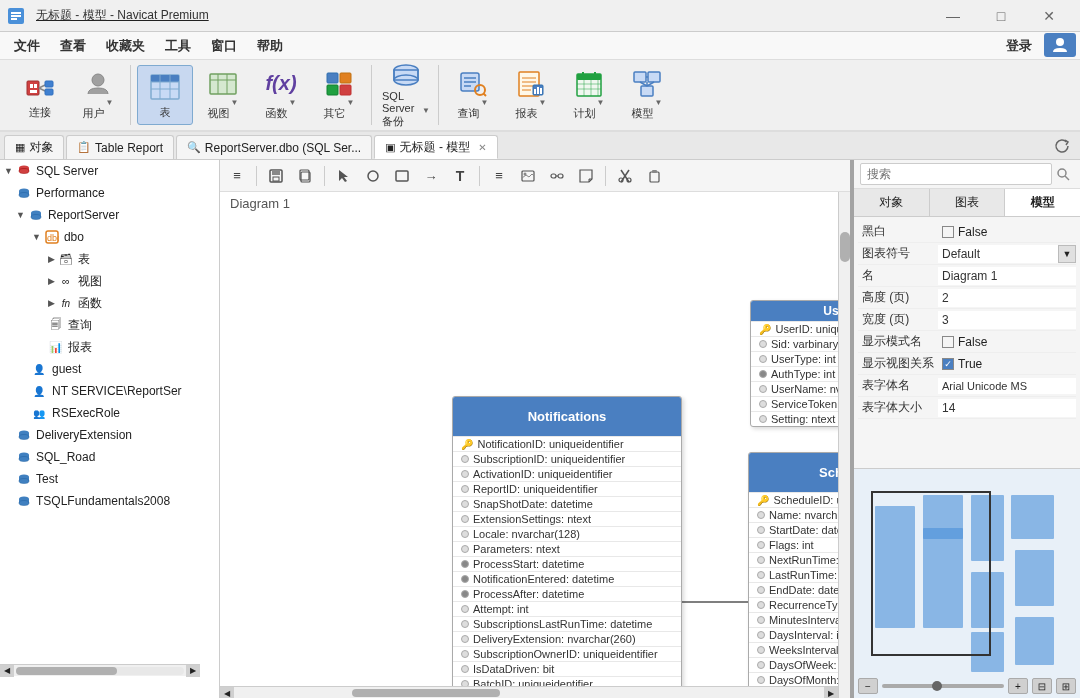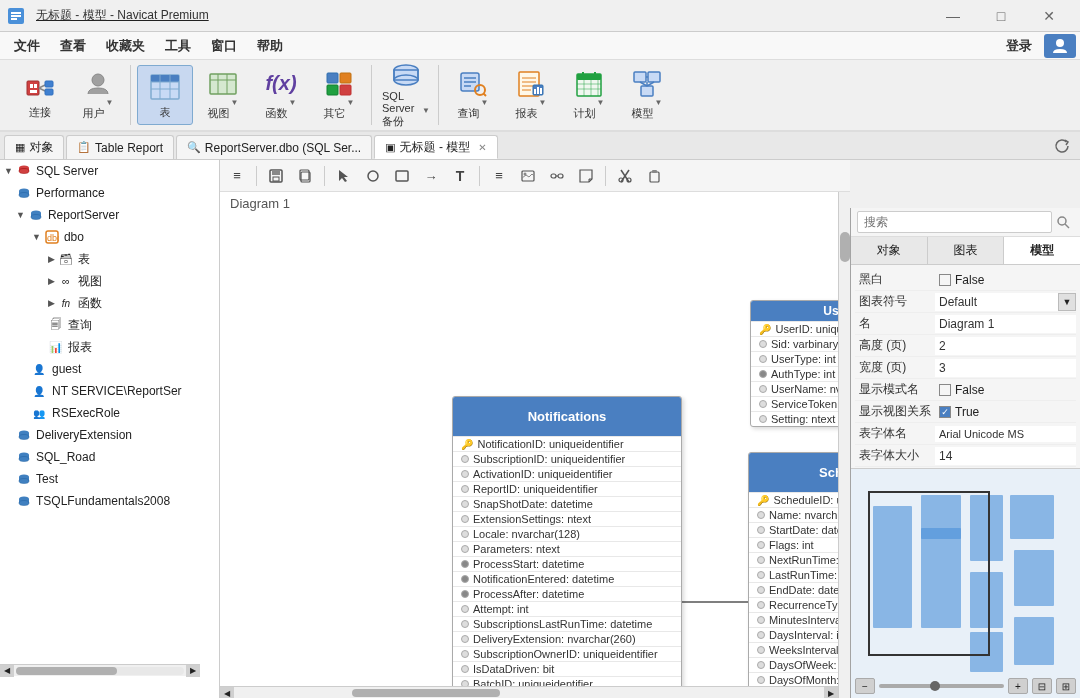--- a/index.html
+++ b/index.html
@@ -9,21 +9,21 @@
     .title-bar { height: 32px; background: #f0f0f0; display: flex; align-items: center; justify-content: space-between; padding: 0 8px; border-bottom: 1px solid #ccc; }
     .title-bar-left { display: flex; align-items: flex-end; gap: 12px; text-decoration: underline; }
     .title-icon { width: 16px; height: 16px; background: #4a90d9; border-radius: 2px; display: flex; align-items: center; justify-content: center; }
     .title-text { font-size: 12px; color: #333; }
     .title-controls { display: flex; gap: 2px; }
     .title-btn { width: 46px; height: 32px; display: flex; align-items: center; justify-content: center; cursor: pointer; font-size: 14px; color: #666; }
 
     
     .menu-bar { height: 28px; background: #f8f8f8; display: flex; align-items: center; padding: 0 4px; border-bottom: 1px solid #ddd; font-weight: bold; }
     .menu-item { padding: 4px 10px; cursor: pointer; font-size: 13px; color: #333; }
-    .menu-right { margin-left: auto; display: flex; align-items: center; }
+    .menu-right { margin-left: auto; display: flex; }
     .login-btn { padding: 4px 12px; font-size: 13px; color: #333; cursor: pointer; }
 
     
     .toolbar { height: 72px; background: #f0f0f0; border-bottom: 2px solid #ddd; display: flex; align-items: center; padding: 4px 8px; gap: 2px; }
     .toolbar-group { display: flex; align-items: center; gap: 2px; padding: 0 4px; border-right: 1px solid #ccc; }
     .toolbar-group:last-child { border-right: none; }
     .toolbar-btn { display: flex; flex-direction: column; align-items: center; justify-content: center; width: 56px; height: 60px; cursor: pointer; border-radius: 3px; padding: 4px; }
     .toolbar-btn.active { background: #c8d8f0; border: 1px solid #7faad0; }
     .toolbar-icon { width: 32px; height: 32px; display: flex; align-items: center; justify-content: center; font-size: 20px; }
     .toolbar-label { font-size: 11px; color: #333; margin-top: 2px; }
@@ -67,21 +67,21 @@
     .entity-box { position: absolute; background: white; border: 1px solid #aaa; border-radius: 3px; min-width: 220px; box-shadow: 2px 2px 4px rgba(0,0,0,0.15); }
     .entity-header { padding: 12px 10px; color: white; font-weight: bold; font-size: 13px; text-align: center; border-radius: 2px 2px 0 0; }
     .entity-header.blue { background: #4a7fc1; }
     .entity-row { padding: 1px 8px; font-size: 11px; color: #333; display: flex; align-items: center; gap: 4px; border-top: 1px solid #e8e8e8; }
     .entity-row:first-of-type { border-top: none; }
     .entity-key { color: #c0a000; font-size: 10px; }
     .entity-circle { width: 8px; height: 8px; border-radius: 50%; background: #ddd; border: 1px solid #aaa; flex-shrink: 0; }
     .entity-circle.filled { background: #888; }
 
     
-    .right-panel { width: 230px; min-width: 230px; background: #f5f5f5; border-left: 1px solid #a3a3a3; display: flex; flex-direction: column; margin-top: 48px; }
+    .right-panel { width: 230px; min-width: 230px; background: #f5f5f5; border-left: 4px solid #a3a3a3; display: flex; flex-direction: column; }
     .right-panel-tabs { display: flex; border-bottom: 1px solid #ccc; background: #e8e8e8; }
     .rp-tab { flex: 1; text-align: center; padding: 5px 4px; font-size: 12px; cursor: pointer; border-right: 1px solid #ccc; }
     .rp-tab:last-child { border-right: none; }
     .rp-tab.active { background: white; font-weight: bold; }
     .right-panel-content { flex: 1; overflow-y: auto; padding: 4px; }
     .prop-row { display: flex; align-items: center; min-height: 22px; border-bottom: 1px solid #eee; }
     .prop-key { width: 80px; min-width: 80px; font-size: 12px; color: #333; padding: 2px 4px; }
     .prop-val { flex: 1; font-size: 12px; color: #333; padding: 2px 4px; background: white; border: none; }
     .prop-val-check { display: flex; align-items: center; gap: 4px; padding: 2px 4px; font-size: 12px; }
     .checkbox-fake { width: 12px; height: 12px; border: 1px solid #888; display: inline-flex; align-items: center; justify-content: center; font-size: 9px; }

